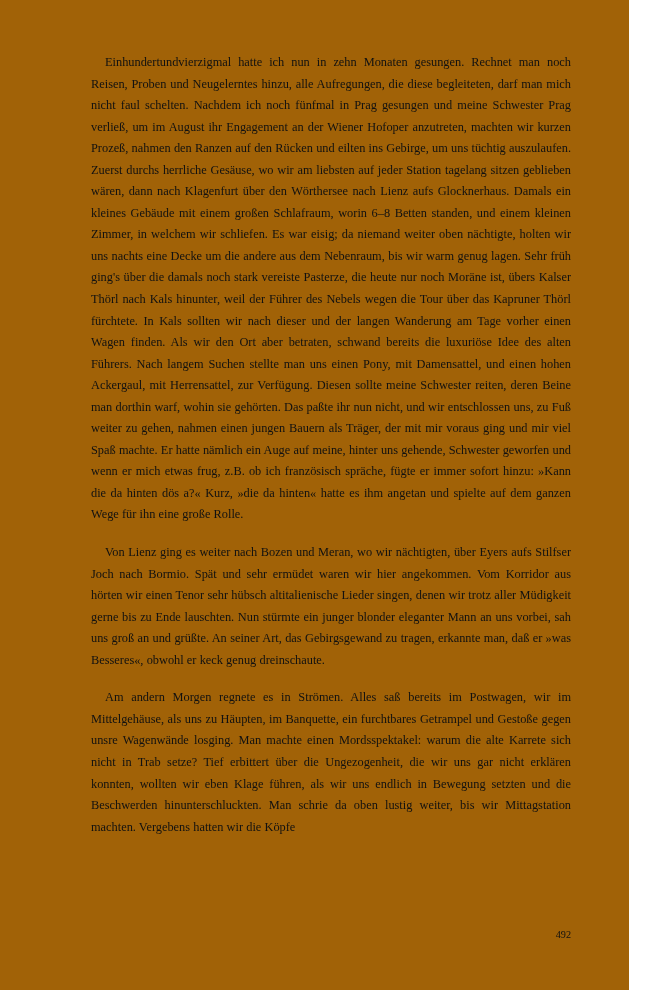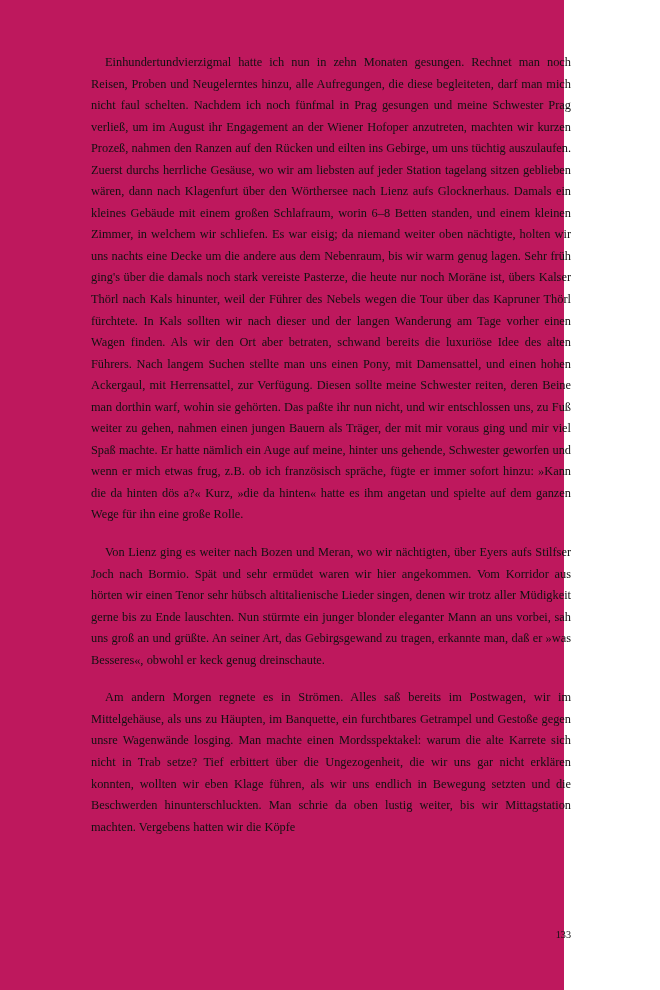--- a/index.html
+++ b/index.html
@@ -12,23 +12,23 @@
     height: 990px;
     position: relative;
     font-family: "Liberation Serif", "DejaVu Serif", serif;
     color: #111111;
     overflow: hidden;
   }
   .page {
     position: absolute;
     left: 0;
     top: 0;
-    width: 564px;
+    width: 629px;
     height: 990px;
-    background: #be185d;
+    background: #a16207;
   }
   .text-block {
     position: absolute;
     left: 91px;
     top: 52px;
     width: 480px;
   }
   .para {
     margin: 0;
     padding: 0;
@@ -61,15 +61,15 @@
 <body>
 
 <div class="page">
 
   <div class="text-block">
     <p class="para">Einhundertundvierzigmal hatte ich nun in zehn Monaten gesungen. Rechnet man noch Reisen, Proben und Neugelerntes hinzu, alle Aufregungen, die diese begleiteten, darf man mich nicht faul schelten. Nachdem ich noch fünfmal in Prag gesungen und meine Schwester Prag verließ, um im August ihr Engagement an der Wiener Hofoper anzutreten, machten wir kurzen Prozeß, nahmen den Ranzen auf den Rücken und eilten ins Gebirge, um uns tüchtig auszulaufen. Zuerst durchs herrliche Gesäuse, wo wir am liebsten auf jeder Station tagelang sitzen geblieben wären, dann nach Klagenfurt über den Wörthersee nach Lienz aufs Glocknerhaus. Damals ein kleines Gebäude mit einem großen Schlafraum, worin 6–8 Betten standen, und einem kleinen Zimmer, in welchem wir schliefen. Es war eisig; da niemand weiter oben nächtigte, holten wir uns nachts eine Decke um die andere aus dem Nebenraum, bis wir warm genug lagen. Sehr früh ging's über die damals noch stark vereiste Pasterze, die heute nur noch Moräne ist, übers Kalser Thörl nach Kals hinunter, weil der Führer des Nebels wegen die Tour über das Kapruner Thörl fürchtete. In Kals sollten wir nach dieser und der langen Wanderung am Tage vorher einen Wagen finden. Als wir den Ort aber betraten, schwand bereits die luxuriöse Idee des alten Führers. Nach langem Suchen stellte man uns einen Pony, mit Damensattel, und einen hohen Ackergaul, mit Herrensattel, zur Verfügung. Diesen sollte meine Schwester reiten, deren Beine man dorthin warf, wohin sie gehörten. Das paßte ihr nun nicht, und wir entschlossen uns, zu Fuß weiter zu gehen, nahmen einen jungen Bauern als Träger, der mit mir voraus ging und mir viel Spaß machte. Er hatte nämlich ein Auge auf meine, hinter uns gehende, Schwester geworfen und wenn er mich etwas frug, z.B. ob ich französisch spräche, fügte er immer sofort hinzu: »Kann die da hinten dös a?« Kurz, »die da hinten« hatte es ihm angetan und spielte auf dem ganzen Wege für ihn eine große Rolle.</p>
     <p class="para">Von Lienz ging es weiter nach Bozen und Meran, wo wir nächtigten, über Eyers aufs Stilfser Joch nach Bormio. Spät und sehr ermüdet waren wir hier angekommen. Vom Korridor aus hörten wir einen Tenor sehr hübsch altitalienische Lieder singen, denen wir trotz aller Müdigkeit gerne bis zu Ende lauschten. Nun stürmte ein junger blonder eleganter Mann an uns vorbei, sah uns groß an und grüßte. An seiner Art, das Gebirgsgewand zu tragen, erkannte man, daß er »was Besseres«, obwohl er keck genug dreinschaute.</p>
     <p class="para">Am andern Morgen regnete es in Strömen. Alles saß bereits im Postwagen, wir im Mittelgehäuse, als uns zu Häupten, im Banquette, ein furchtbares Getrampel und Gestoße gegen unsre Wagenwände losging. Man machte einen Mordsspektakel: warum die alte Karrete sich nicht in Trab setze? Tief erbittert über die Ungezogenheit, die wir uns gar nicht erklären konnten, wollten wir eben Klage führen, als wir uns endlich in Bewegung setzten und die Beschwerden hinunterschluckten. Man schrie da oben lustig weiter, bis wir Mittagstation machten. Vergebens hatten wir die Köpfe</p>
   </div>
 
-  <div class="page-number">133</div>
+  <div class="page-number">492</div>
 
 </div>
 
 </body></html>

